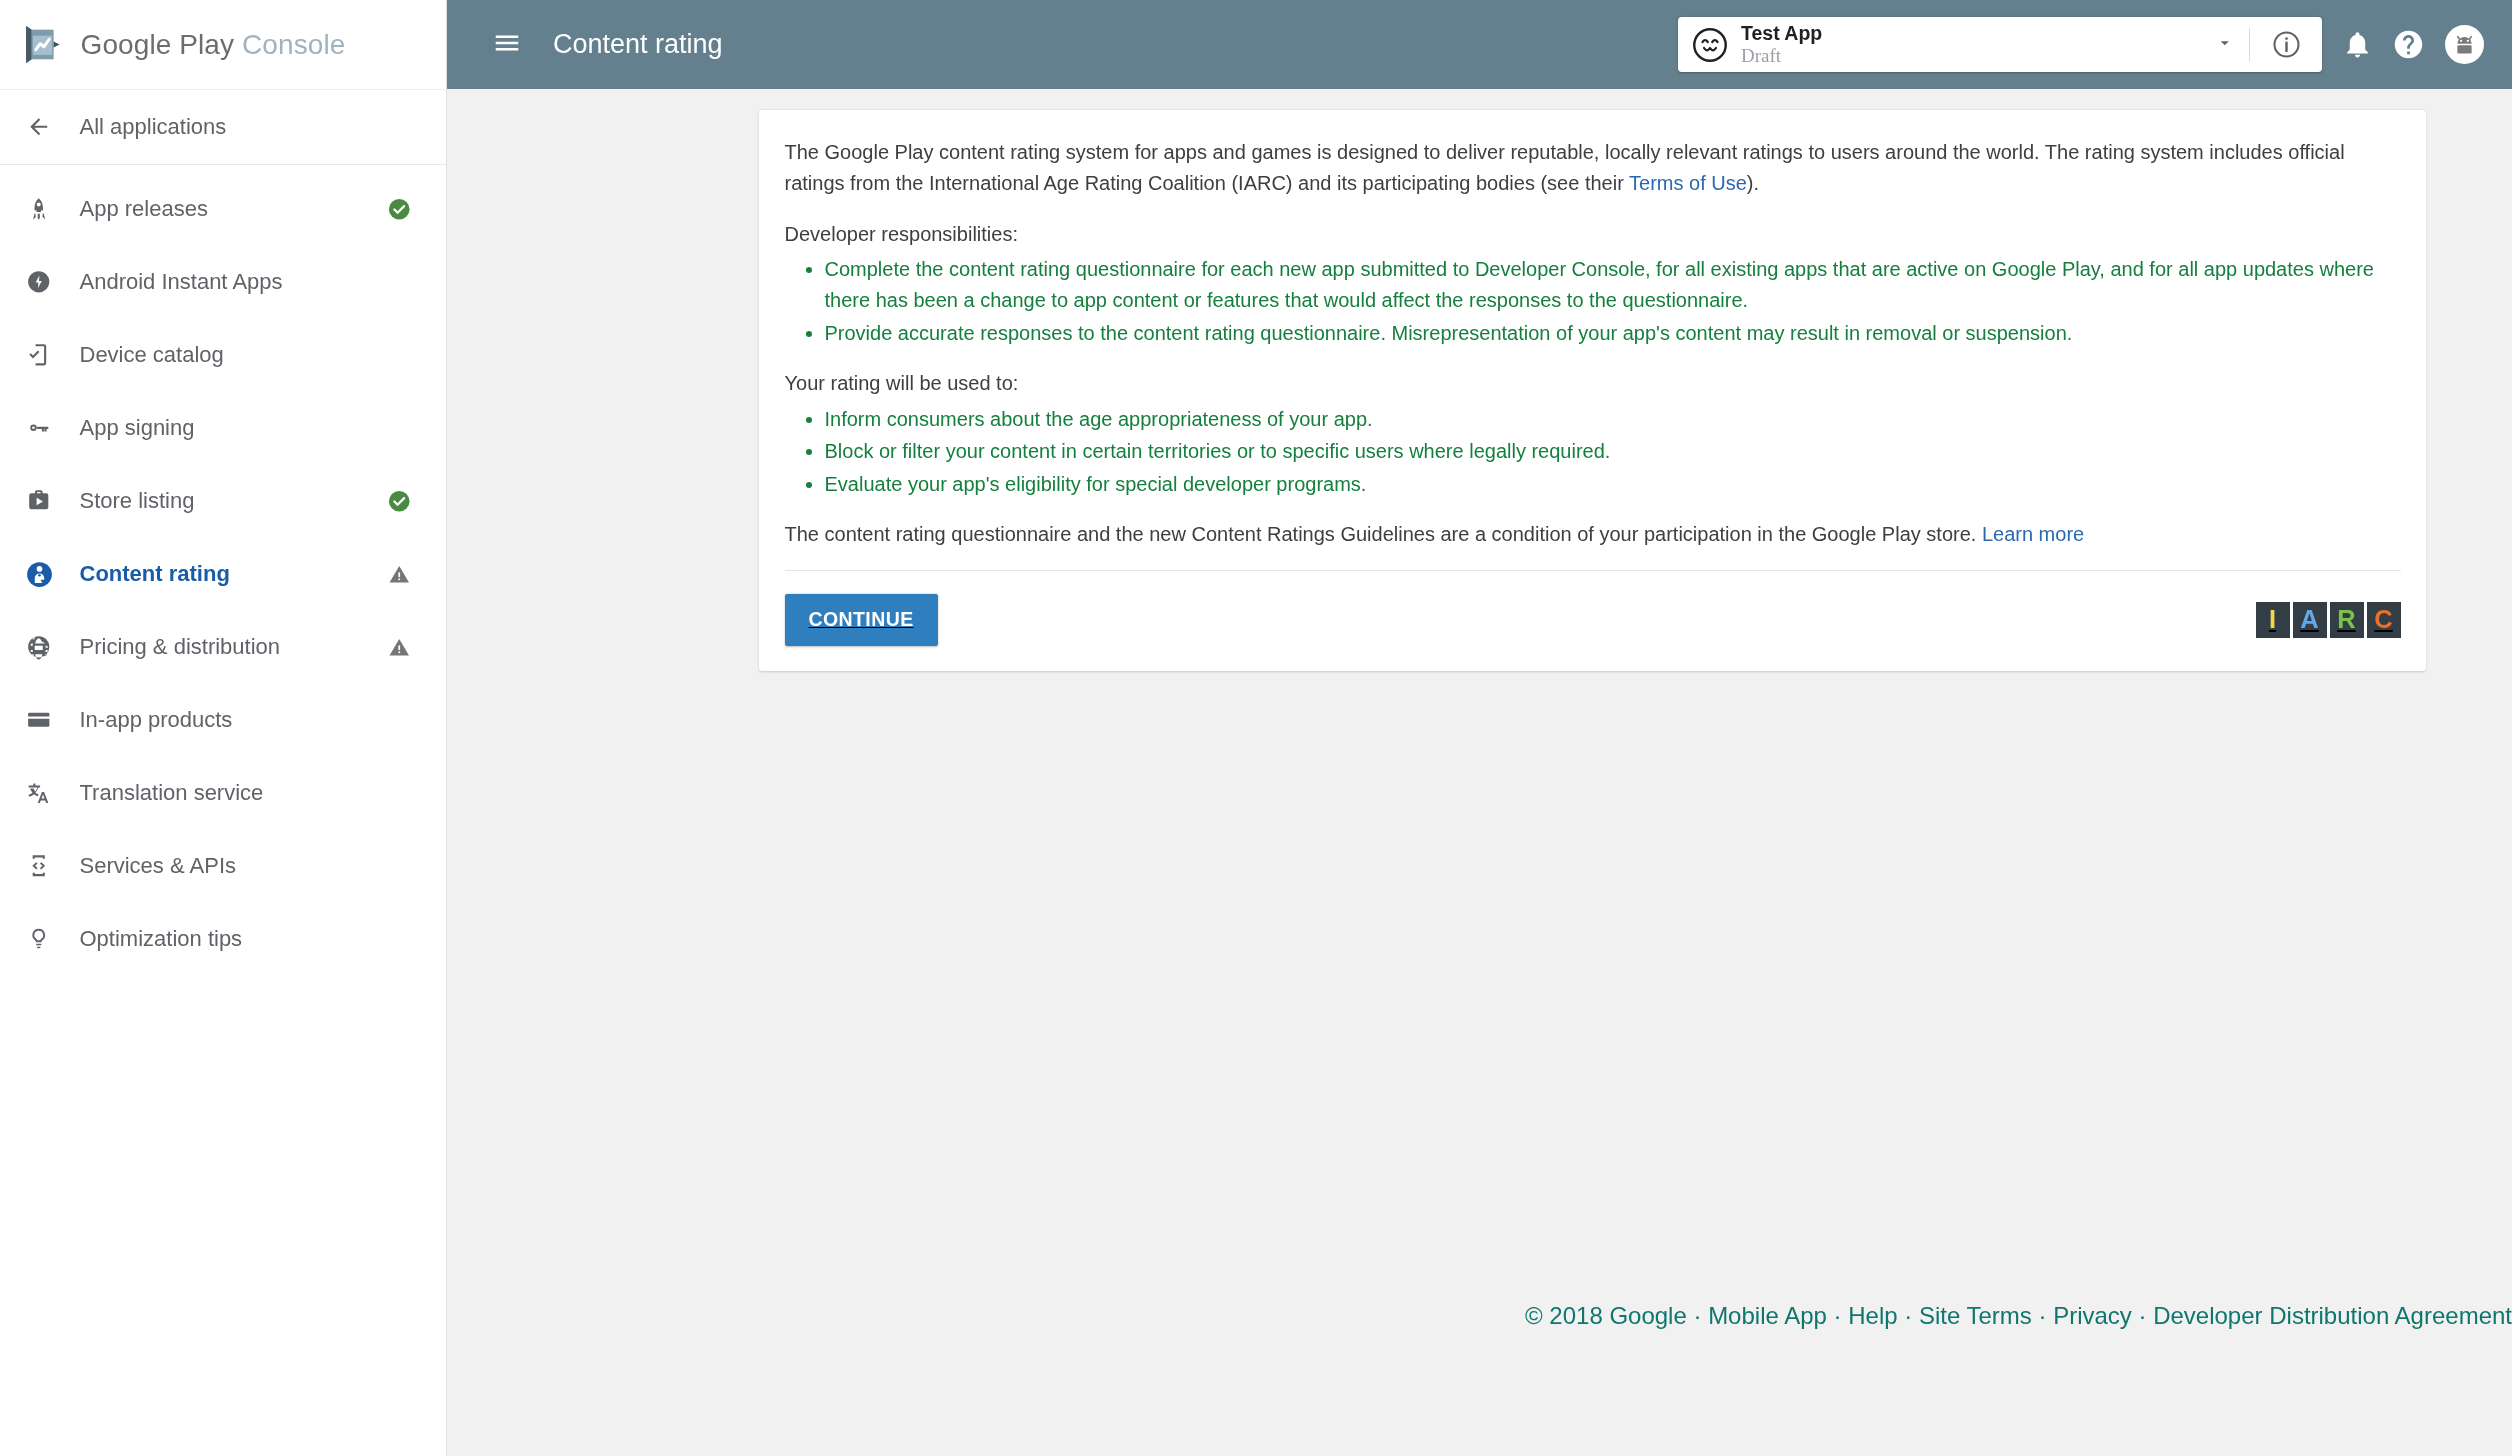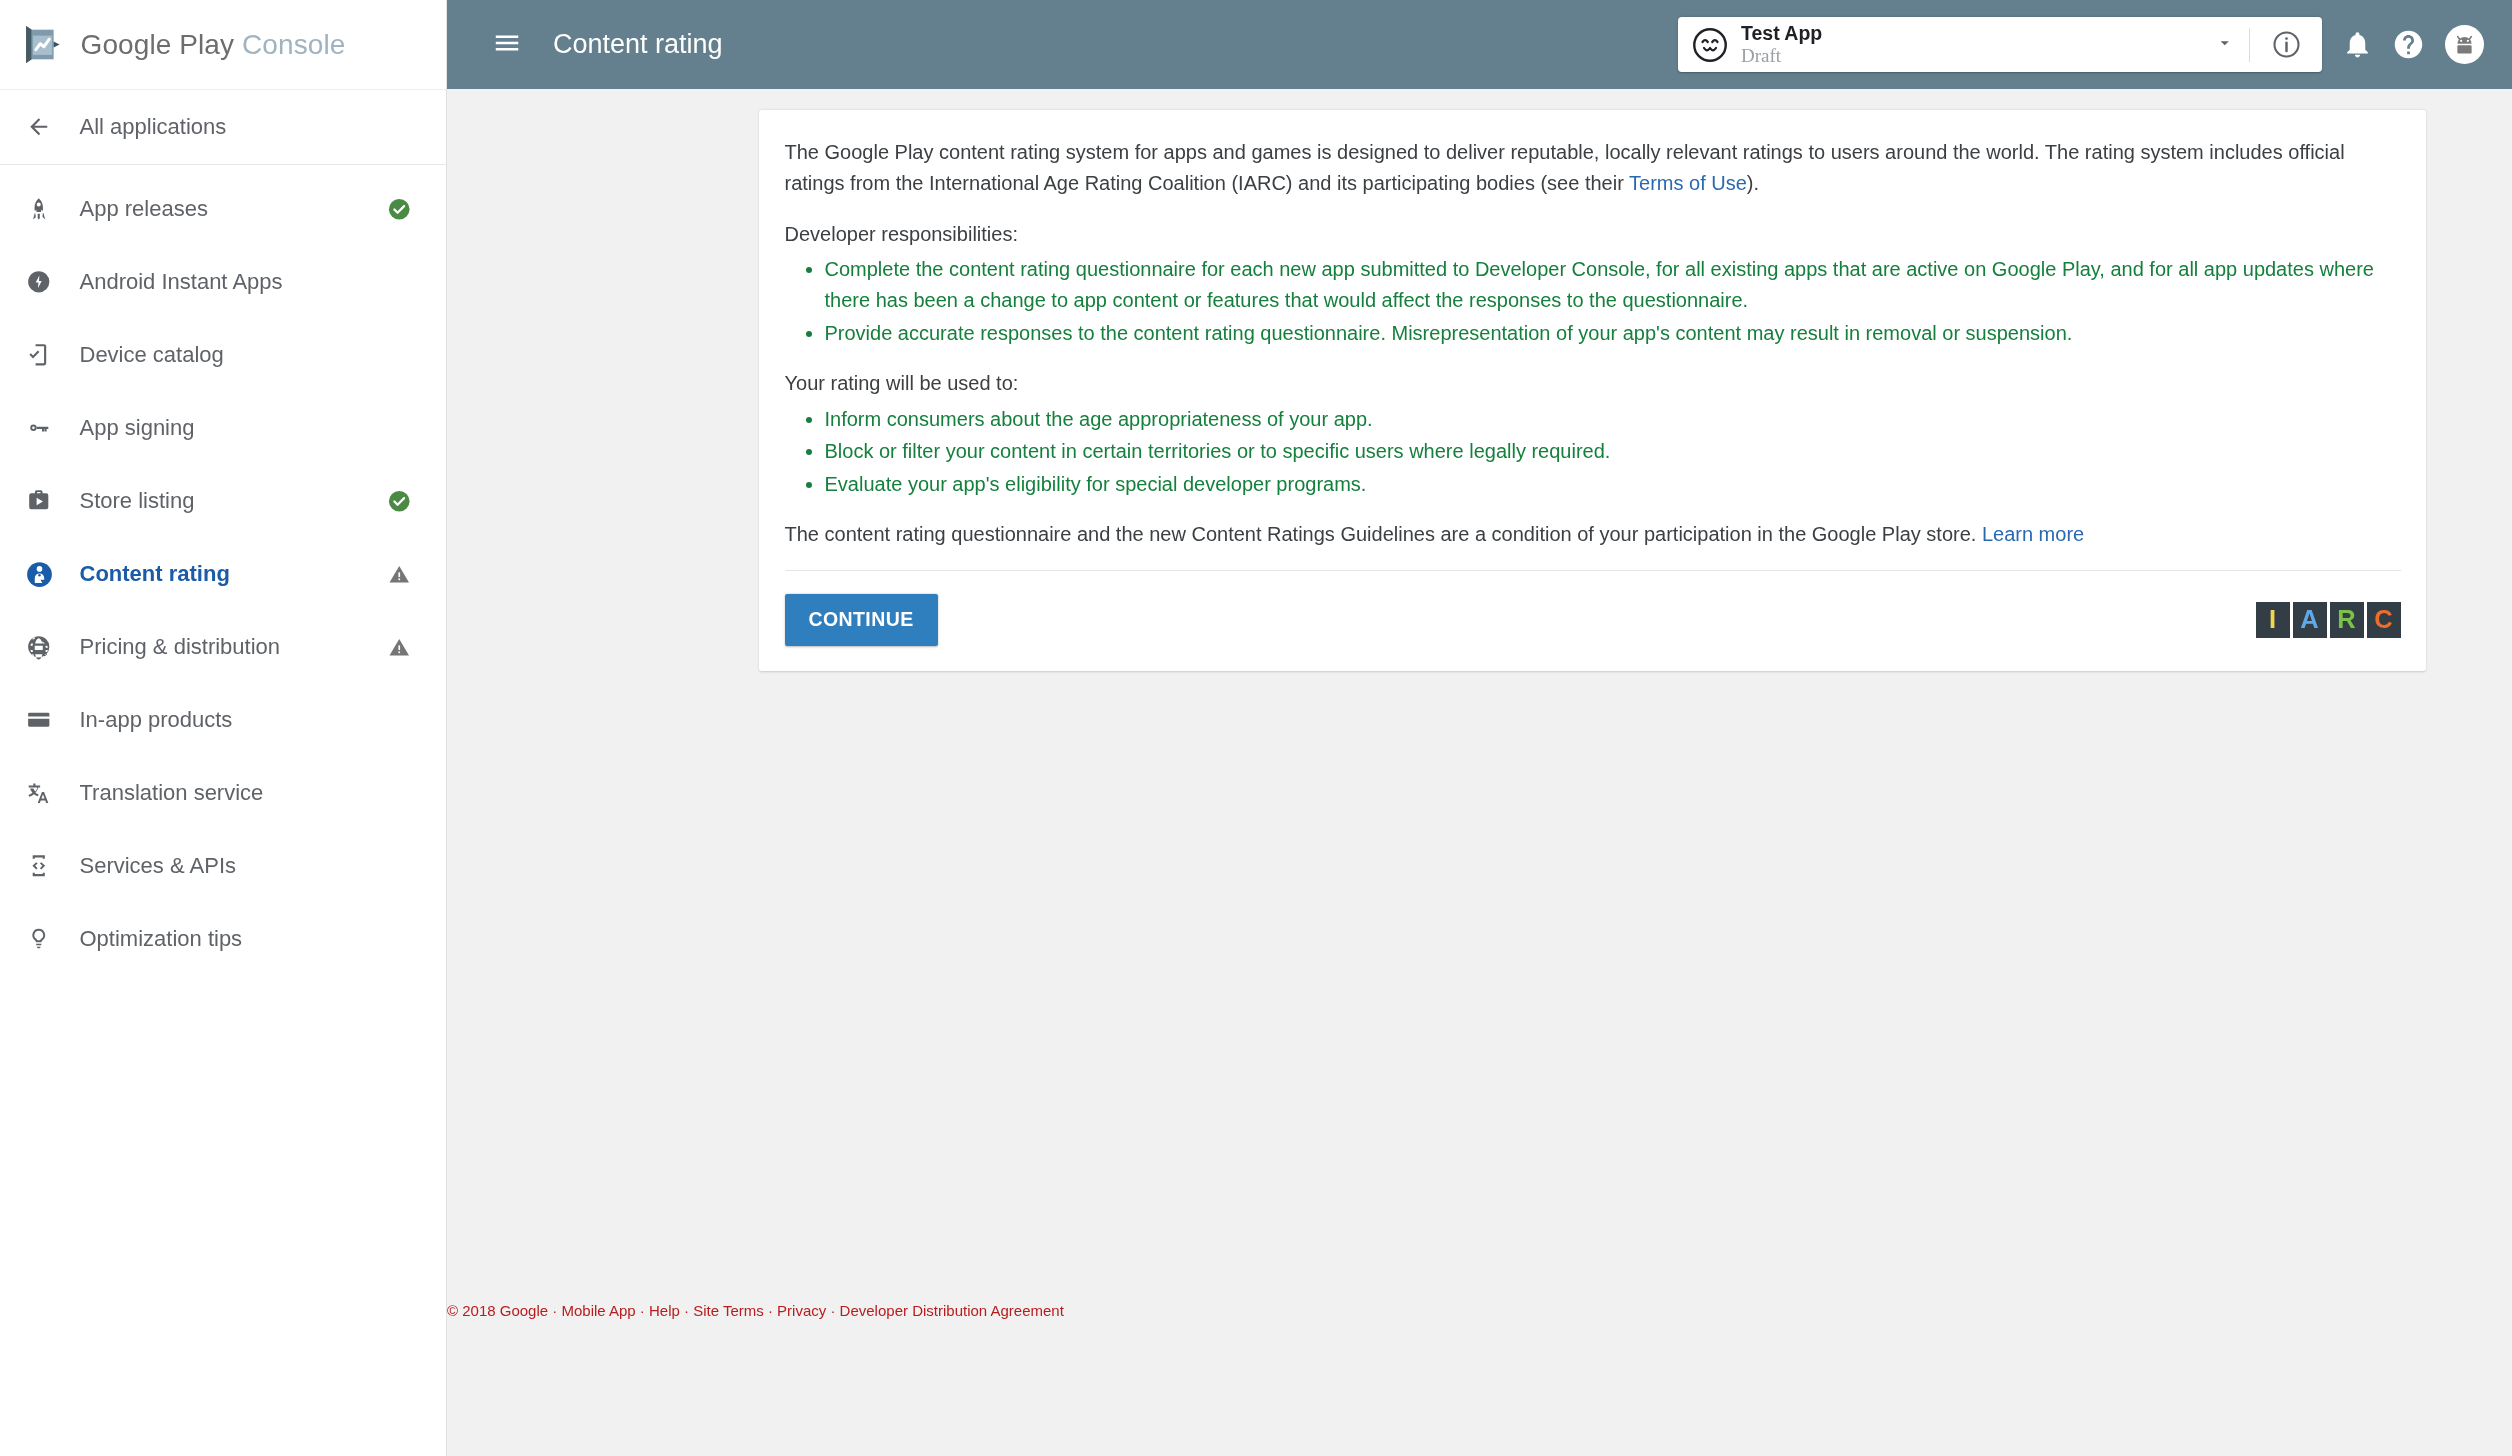--- a/index.html
+++ b/index.html
@@ -100,41 +100,42 @@
   ul.blist { margin: 0 0 19.5px 0; padding-left: 40px; }
   ul.blist li {
     font-size: 20px; line-height: 31px; color: #15803d;
     margin-bottom: 1.5px;
   }
   .lead { margin-bottom: 4.5px; }
   #divider { height: 0.7px; background: #e4e4e4; margin: 19.5px 0 0 0; }
   #card-actions {
     display: flex; align-items: center;
     margin-top: 24px;
+    text-decoration: underline;
   }
   #continue-btn {
     background: #2f7ebd; color: #fff;
     border: none; border-radius: 2.2px;
     font-family: "Liberation Sans", sans-serif;
     font-size: 19.5px; font-weight: bold; letter-spacing: 0.4px;
     padding: 14.2px 24px; cursor: pointer;
     box-shadow: 0 0.7px 2.2px rgba(0,0,0,.28);
   }
   #iarc-logo { margin-left: auto; display: flex; gap: 3px; }
   .iarc-sq {
     width: 34px; height: 36px;
     background: #333d45;
     display: flex; align-items: center; justify-content: center;
     font-size: 25.5px; font-weight: bold;
     font-family: "Liberation Sans", sans-serif;
   }
   #footer {
     position: absolute; top: 1213px; left: 0; width: 2065px;
-    text-align: left;
-    font-size: 15px; color: #b91c1c;
+    text-align: right;
+    font-size: 24px; color: #0f766e;
   }
   #footer span { white-space: nowrap; }
 </style>
 </head>
 <body>
 
 <div id="sidebar">
 
   <div id="brand">
     <span id="brand-logo">

